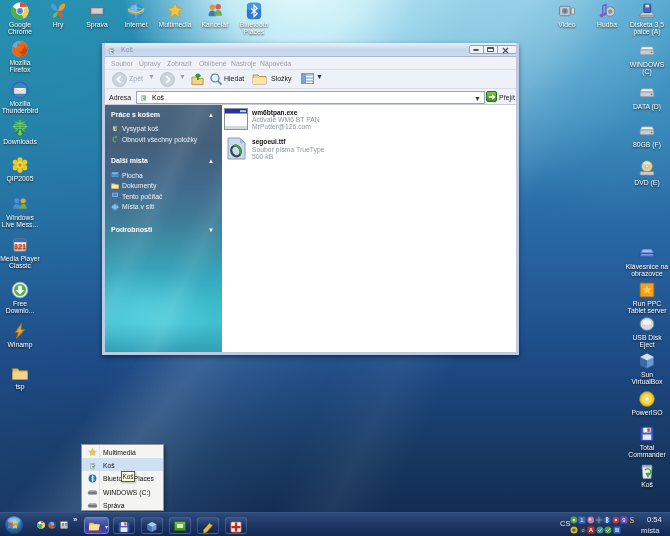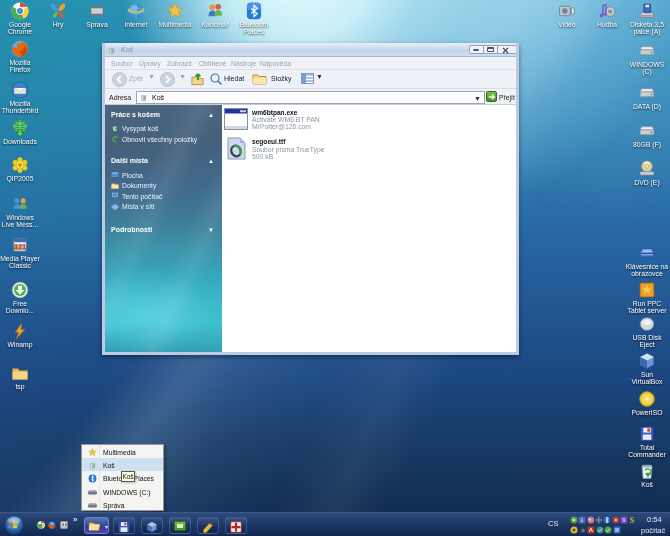--- a/index.html
+++ b/index.html
@@ -513,21 +513,21 @@
         <path d="M2 12l8-9 4 3-8 9-4 1z" fill="#e8b93a" stroke="#9a7818" stroke-width="0.8"></path>
         <path d="M3 13l2-1-1-1z" fill="#f8e6ac"></path>
       </svg>
   </div>
   <div style="position:absolute;left:225px;top:4px;width:22px;height:17px;border-radius:3px;background:linear-gradient(rgba(95,125,175,0.32),rgba(30,50,95,0.28) 55%,rgba(12,28,65,0.32));border:1px solid rgba(115,145,195,0.38);">
     <svg style="position:absolute;left:4px;top:2.5px;width:12px;height:12px" viewBox="0 0 16 16">
         <rect x="1" y="1" width="14" height="14" rx="1.5" fill="#f0f2f4" stroke="#b02018"></rect>
         <path d="M8 2v12M2 8h12" stroke="#c42818" stroke-width="3"></path>
       </svg>
   </div>
-  <span style="position:absolute;left:548px;top:6px;font-size:7.5px;color:#e4eaf2">CS</span>
+  <span style="position:absolute;left:560px;top:6px;font-size:7.5px;color:#e4eaf2">CS</span>
   <div style="position:absolute;left:570px;top:3px;width:66px;height:8px;display:flex;gap:0.5px;opacity:0.92">
     <svg width="8" height="8" viewBox="0 0 8 8">
         <circle cx="4" cy="4" r="3.5" fill="#5aae3f"></circle>
         <circle cx="4" cy="4" r="1.4" fill="#e8f4d8"></circle>
       </svg>
     <svg width="8" height="8" viewBox="0 0 8 8">
         <rect x="0.5" y="0.5" width="7" height="7" rx="1" fill="#4a68c8"></rect>
         <text x="4" y="6.4" font-size="6" fill="#fff" text-anchor="middle" font-family="Liberation Sans">1</text>
       </svg>
     <svg width="8" height="8" viewBox="0 0 8 8">
@@ -574,14 +574,14 @@
     <svg width="8" height="8" viewBox="0 0 8 8">
         <circle cx="4" cy="4" r="3.5" fill="#4aae3f"></circle>
         <path d="M2 4l1.5 1.5L6 2.5" stroke="#fff" stroke-width="0.9" fill="none"></path>
       </svg>
     <svg width="8" height="8" viewBox="0 0 8 8">
         <rect x="0.5" y="0.5" width="7" height="7" rx="1" fill="#3a6ec8"></rect>
         <rect x="2" y="2" width="4" height="4" fill="#9ec0f0"></rect>
       </svg>
   </div>
   <span style="position:absolute;left:647px;top:2px;font-size:7.5px;color:#e4eaf2">0:54</span>
-  <span style="position:absolute;left:641px;top:13px;font-size:7.5px;color:#e4eaf2">počítač</span>
+  <span style="position:absolute;left:641px;top:13px;font-size:7.5px;color:#e4eaf2">místa</span>
 </div>
 
 </body></html>

